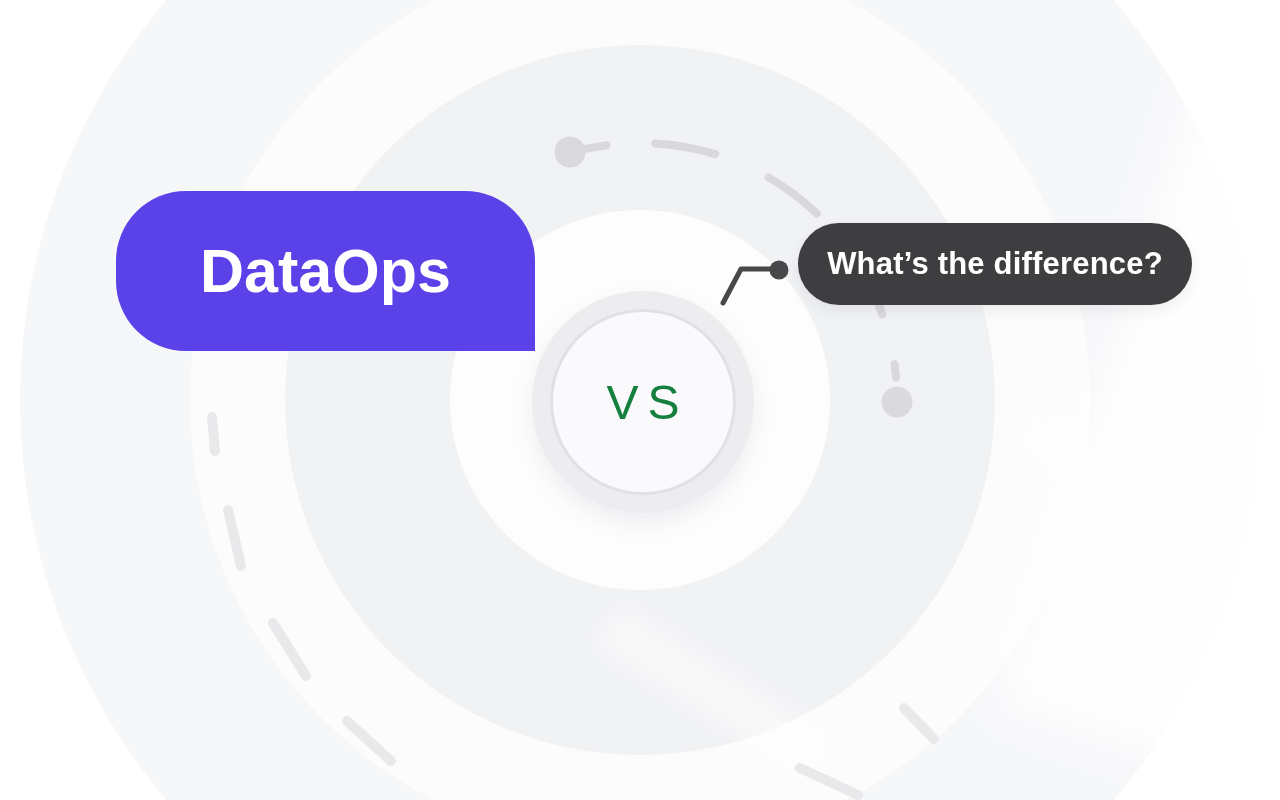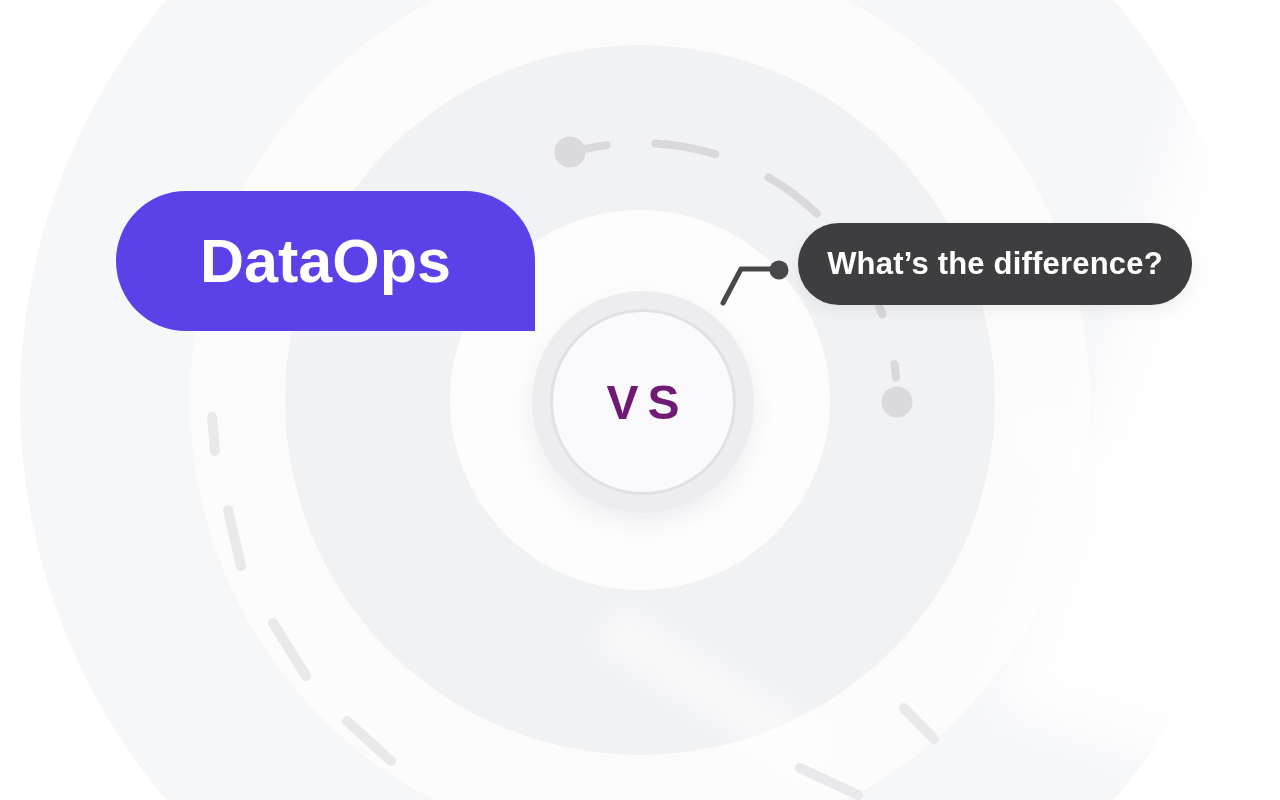--- a/index.html
+++ b/index.html
@@ -7,41 +7,41 @@
     position:relative;width:1280px;height:800px;overflow:hidden;
     background:#ffffff;font-family:"Liberation Sans",sans-serif;
     -webkit-font-smoothing:antialiased;
   }
   .bg-svg{position:absolute;left:0;top:0;z-index:0;}
   .pill{
     position:absolute;display:flex;align-items:center;justify-content:center;
     color:#fff;font-weight:700;z-index:3;
   }
   .pill-dataops{
-    left:116px;top:191px;width:419px;height:140px;
+    left:116px;top:191px;width:419px;height:160px;
     border-radius:70px 70px 0 70px;font-size:61px;letter-spacing:0px;
   }
   .pill-mlops{
     left:737px;top:492px;width:358px;height:143px;
     border-radius:0 72px 72px 72px;font-size:61px;
   }
   .vs-wrap{
     position:absolute;left:532px;top:291px;width:222px;height:222px;
     border-radius:50%;background:#EDEDF0;z-index:2;
     display:flex;align-items:center;justify-content:center;
     box-shadow:0 10px 22px rgba(110,110,130,0.10);
   }
   .vs-inner{
     width:180px;height:180px;border-radius:50%;
     background:#FAFAFC;border:3px solid #E1E1E5;
     display:flex;align-items:center;justify-content:center;
   }
   .vs-text{
-    font-size:48px;font-weight:700;letter-spacing:9px;padding-left:9px;
-    color:#701a75;
+    font-size:48px;font-weight:400;letter-spacing:9px;padding-left:9px;
+    color:#15803d;
   }
   .callout{
     position:absolute;left:798px;top:223px;width:394px;height:82px;
     border-radius:41px;display:flex;align-items:center;justify-content:center;
     color:#fff;font-size:31px;font-weight:700;letter-spacing:0.2px;z-index:4;
     box-shadow:0 6px 14px rgba(60,60,60,0.08);
   }
 </style>
 </head>
 <body>

